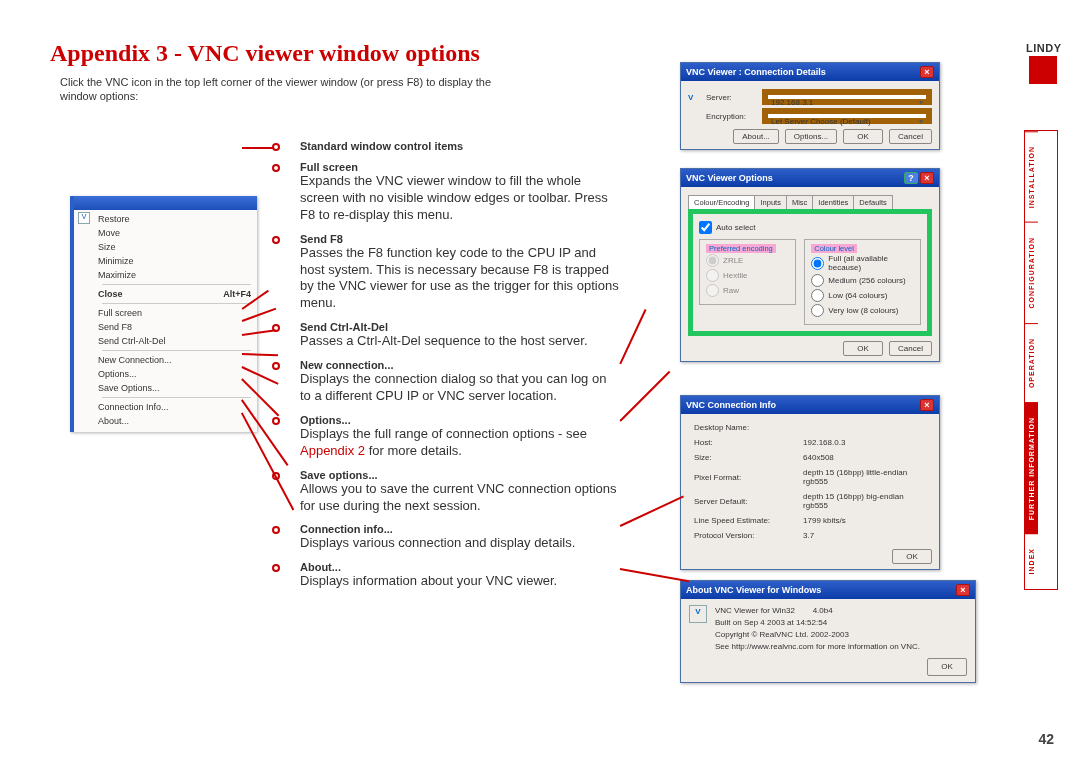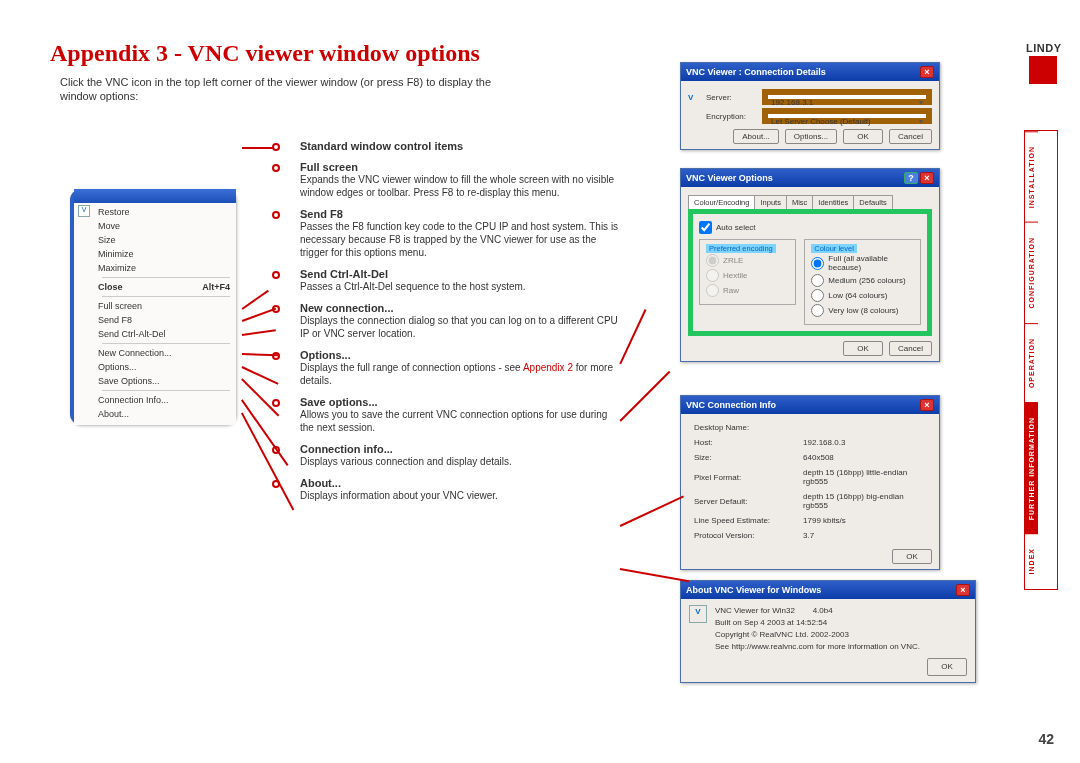--- a/index.html
+++ b/index.html
@@ -62,47 +62,46 @@
     position: absolute;
     right: 26px;
     bottom: 16px;
     font-size: 14px;
     font-weight: bold;
     color: #444;
   }
   
   .menu-shot {
     position: absolute;
-    top: 189px;
+    top: 196px;
     left: 70px;
-    width: 166px;
+    width: 187px;
     background: #fff;
     border-left: 4px solid #2c5ec7;
     box-shadow: 1px 1px 3px rgba(0,0,0,.3);
-    border-radius: 11px;
   }
   .menu-shot .top { height: 14px; background: linear-gradient(#3b6fd8,#1d4fb8); }
   .menu-shot .body { padding: 2px 0 4px 22px; font-size: 9px; background: #fbfaf8; }
   .menu-shot .row { display: flex; justify-content: space-between; padding: 2px 6px 2px 2px; }
   .menu-shot .sep { border-top: 1px solid #ccc; margin: 2px 6px; }
   .menu-shot .vc { position: absolute; left: 4px; top: 16px; width: 12px; height: 12px; background: #fff; font-size: 7px; text-align: center; color: #06c; border:1px solid #8aa; }
   
   .descs {
     position: absolute;
     top: 140px;
     left: 280px;
     width: 340px;
   }
   .desc-item { margin-bottom: 9px; position: relative; padding-left: 20px; }
   .desc-item .bullet {
     position: absolute; left: -8px; top: 3px;
     width: 8px; height: 8px; border: 2px solid #c00; border-radius: 50%; background: #fff;
   }
   .desc-item .hd { font-weight: bold; font-size: 11px; }
-  .desc-item .bd { font-size: 10px; line-height: 1.3; }
+  .desc-item .bd { font-size: 13px; line-height: 1.3; }
   .desc-item .link { color: #c00; }
   
   .connector { position: absolute; height: 1.5px; background: #c00; z-index: 5; }
   
   .dlg {
     position: absolute;
     background: #efece7;
     border: 1px solid #4a6ea9;
     font-size: 8px;
     box-shadow: 1px 1px 3px rgba(0,0,0,.3);
@@ -124,21 +123,21 @@
   .fld .sel { flex: 1; background: #fff; border: 6px solid #a16207; padding: 1px 3px; height: 16px; line-height: 14px; position: relative; }
   .fld .sel::after { content: "▾"; position: absolute; right: 3px; top: 1px; color: #555; }
   .btnrow { display: flex; gap: 6px; justify-content: flex-end; margin-top: 5px; }
   .btn { background: #efece7; border: 1px solid #888; padding: 2px 8px; font-size: 8px; border-radius: 2px; min-width: 40px; text-align: center; }
   
   .tabs { display: flex; margin-top: 3px; }
   .tabs .t { border: 1px solid #999; border-bottom: none; padding: 2px 5px; background: #efece7; font-size: 7.5px; margin-right: -1px; }
   .tabs .t.on { background: #fff; }
   .tabpane { border: 5px solid #22c55e; padding: 6px; background: #efece7; }
   .fieldset { border: 1px solid #aaa; padding: 4px 6px 6px; margin-top: 4px; }
-  .fieldset .lg { font-size: 7.5px; margin-top: -9px; background: #7dd3fc; display: inline-block; padding: 0 3px; color: #06c; }
+  .fieldset .lg { font-size: 7.5px; margin-top: -9px; background: #f9a8d4; display: inline-block; padding: 0 3px; color: #06c; }
   .radio-row, .chk-row { display: flex; align-items: center; gap: 4px; padding: 1px 0; font-size: 8px; }
   .radio-row input, .chk-row input { margin: 0; }
   .opt-cols { display: flex; gap: 8px; }
   
   .infotbl { width: 100%; font-size: 8px; }
   .infotbl td { padding: 2px 4px; }
   .infotbl td:first-child { width: 45%; }
   
   .about-body { padding: 6px 8px; font-size: 8px; line-height: 1.5; }
 </style>
@@ -228,21 +227,21 @@
       <div class="bd">Expands the VNC viewer window to fill the whole screen with no visible window edges or toolbar. Press F8 to re-display this menu.</div>
     </div>
   <div class="desc-item">
       <span class="bullet"></span>
       <div class="hd">Send F8</div>
       <div class="bd">Passes the F8 function key code to the CPU IP and host system. This is necessary because F8 is trapped by the VNC viewer for use as the trigger for this options menu.</div>
     </div>
   <div class="desc-item">
       <span class="bullet"></span>
       <div class="hd">Send Ctrl-Alt-Del</div>
-      <div class="bd">Passes a Ctrl-Alt-Del sequence to the host system.</div>
+      <div class="bd">Passes a Ctrl-Alt-Del sequence to the host server.</div>
     </div>
   <div class="desc-item">
       <span class="bullet"></span>
       <div class="hd">New connection...</div>
       <div class="bd">Displays the connection dialog so that you can log on to a different CPU IP or VNC server location.</div>
     </div>
   <div class="desc-item">
       <span class="bullet"></span>
       <div class="hd">Options...</div>
       <div class="bd"><span>Displays the full range of connection options - see </span><span class="link">Appendix 2</span><span> for more details.</span></div>

